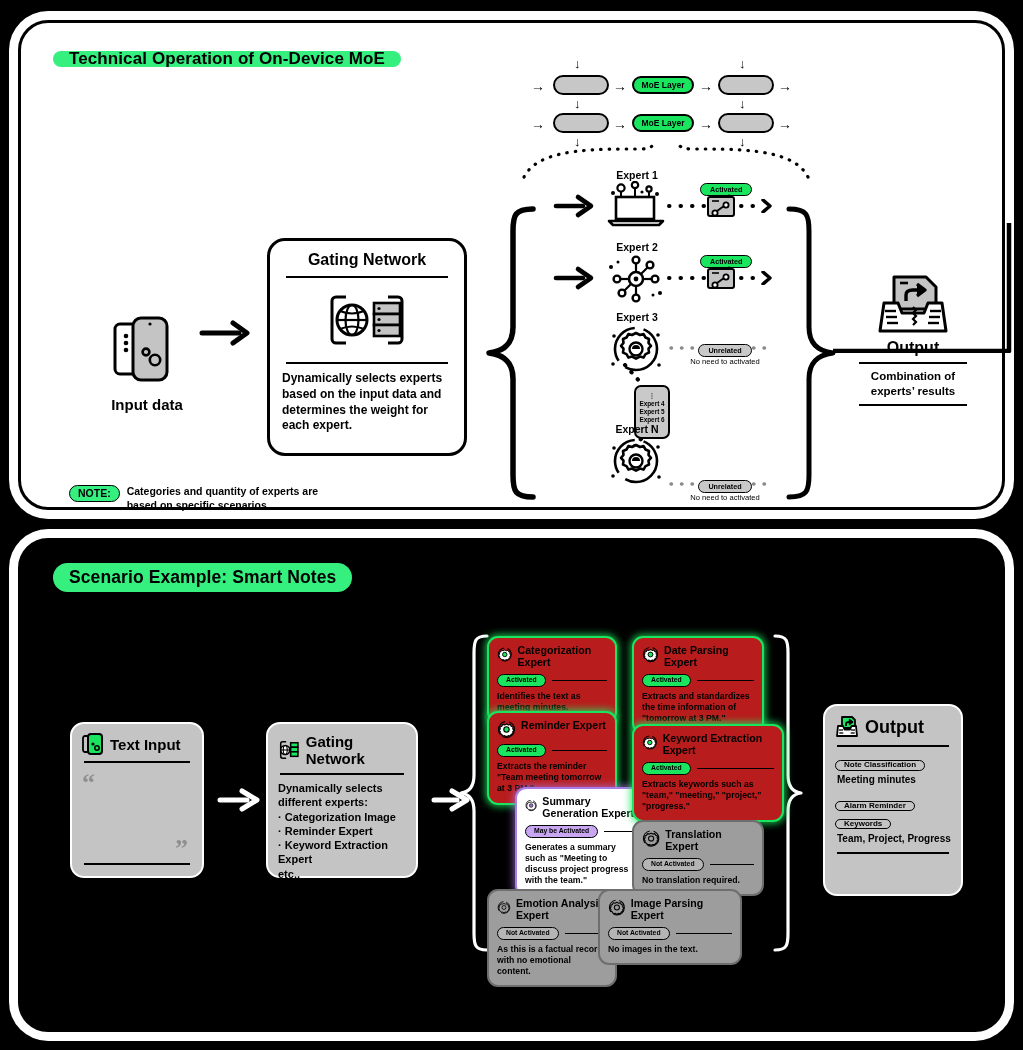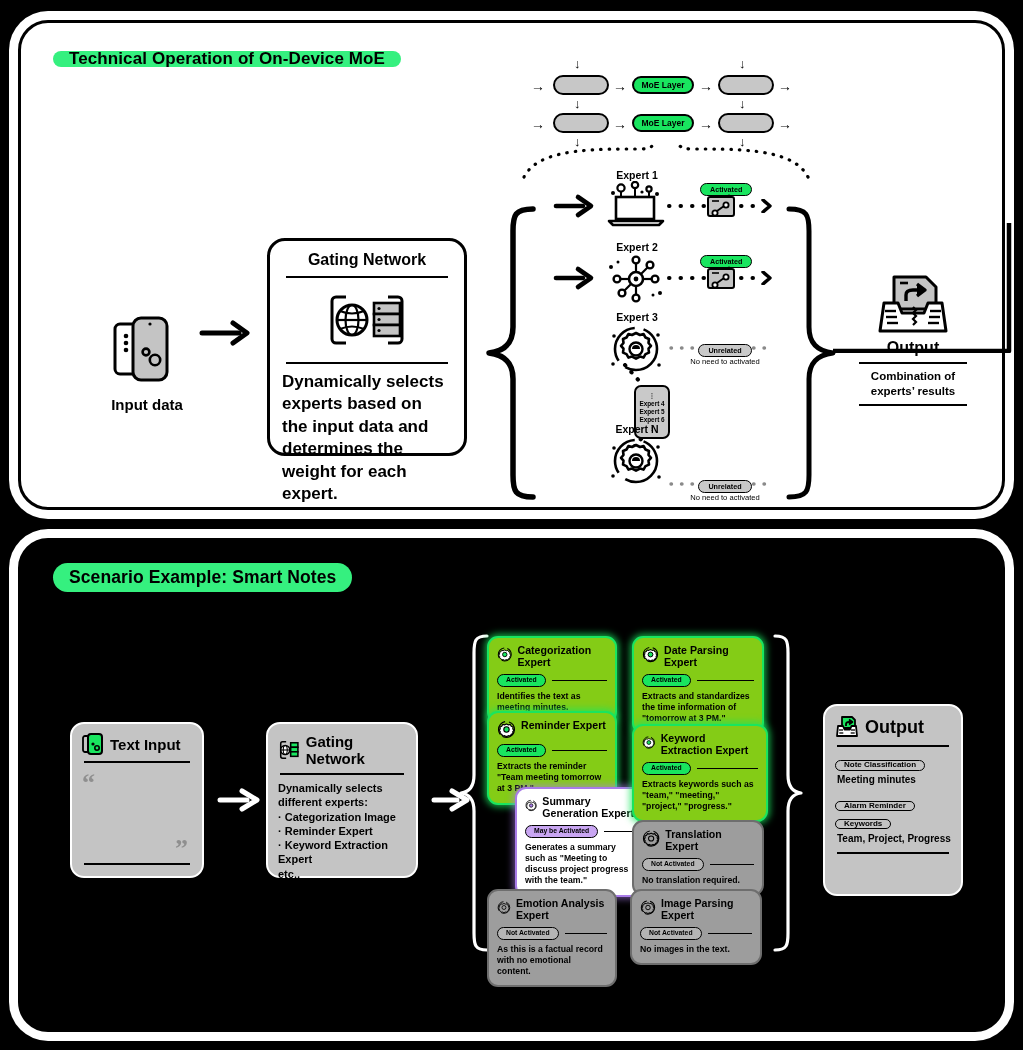--- a/index.html
+++ b/index.html
@@ -79,21 +79,21 @@
 
   
   .gnet {
     position: absolute; left: 246px; top: 215px; width: 200px; height: 218px;
     border: 3px solid #000; border-radius: 18px; background: #fff;
     padding: 10px 12px;
   }
   .gnet-title { text-align: center; font-size: 16px; font-weight: bold; color:#000; }
   .hr { border: 0; border-top: 2px solid #000; margin: 7px 4px; }
   .gnet-icon { height: 70px; display: flex; align-items: center; justify-content: center; }
-  .gnet-body { font-size: 17px; line-height: 1.32; font-weight: 600; color: #000; }
+  .gnet-body { font-size: 12px; line-height: 1.32; font-weight: 600; color: #000; }
 
   
   .expert-row { position: absolute; }
   .expert-name { font-size: 10.5px; font-weight: 600; color: #000; text-align: center; }
   .badge {
     display: inline-flex; align-items: center; justify-content: center;
     border-radius: 999px; border: 1.6px solid #000;
     font-size: 7.2px; font-weight: bold; padding: 2px 9px; line-height: 1;
     white-space: nowrap;
   }
@@ -127,21 +127,21 @@
   .card-title { font-size: 15px; font-weight: bold; }
   .card-rule { border-top: 2.4px solid #000; margin: 6px 2px; }
   .card-body { font-size: 11px; line-height: 1.3; font-weight: 600; }
 
   .quote-mark { font-size: 26px; color: #8f8f8f; font-weight: bold; line-height: .6; font-family: "Liberation Serif", serif;}
 
   
   .ecard {
     position: absolute; border-radius: 11px; padding: 7px 8px 8px;
   }
-  .ecard-green { background: #84cc16; border: 2.5px solid #19e55f; box-shadow: 0 0 7px 2px rgba(25,229,95,.75); }
+  .ecard-green { background: #b91c1c; border: 2.5px solid #19e55f; box-shadow: 0 0 7px 2px rgba(25,229,95,.75); }
   .ecard-purple { background: #ffffff; border: 2.5px solid #a97ce8; box-shadow: 0 0 7px 2px rgba(169,124,232,.6); margin-left: 28px; }
   .ecard-gray { background: #9d9d9d; border: 2.5px solid #6e6e6e; }
   .ecard-hd { display: flex; align-items: flex-start; gap: 5px; }
   .ecard-title { font-size: 10.6px; font-weight: bold; line-height: 1.12; color:#000; }
   .ecard-badgerow { display: flex; align-items: center; gap: 6px; margin: 5px 0 4px 0; }
   .ecard-badgerow .line { flex: 1; border-top: 1.8px solid #000; }
   .ecard-text { font-size: 8.7px; line-height: 1.3; font-weight: 600; color: #000; }
   .b-act { background:#19e55f; color:#000; border:1.5px solid #000; border-radius:999px; font-size:6.8px; font-weight:bold; padding:2px 8px; line-height:1; white-space:nowrap;}
   .b-may { background:#c9a6f2; color:#000; border:1.5px solid #000; border-radius:999px; font-size:6.8px; font-weight:bold; padding:2px 8px; line-height:1; white-space:nowrap;}
   .b-not { background:#b5b5b5; color:#000; border:1.5px solid #000; border-radius:999px; font-size:6.8px; font-weight:bold; padding:2px 8px; line-height:1; white-space:nowrap;}
@@ -416,20 +416,24 @@
           <line x1="56" y1="52" x2="67" y2="52" stroke="#000" stroke-width="2.4"></line>
           <path d="M41 36 l3 3 -3 3 3 3 -3 3 3 3 -3 3" fill="none" stroke="#000" stroke-width="2.2"></path>
         </svg>
       </div>
       <div class="out-title">Output</div>
       <div class="rule" style="margin-top:5px;"></div>
       <div class="out-sub">Combination of experts’ results</div>
       <div class="rule"></div>
     </div>
 
+    <div class="note-row note-top">
+      <span class="note-badge">NOTE:</span>
+      <span class="note-text" style="max-width:215px;">Categories and quantity of experts are based on specific scenarios.</span>
+    </div>
   </div>
 
   <div class="panel panel-bottom">
 
     <div class="title-pill title-bottom">Scenario Example: Smart Notes</div>
 
     <div class="card" style="left:49px; top:181px; width:134px; height:156px;">
       <div class="card-hd">
         <svg width="22" height="22" viewBox="0 0 22 22">
           <rect x="1" y="3" width="7" height="16" rx="2" fill="#c4c4c4" stroke="#000" stroke-width="1.8"></rect>
@@ -561,21 +565,21 @@
         </svg>
         <span class="ecard-title">Date Parsing Expert</span>
       </div>
       <div class="ecard-badgerow">
         <span class="b-act">Activated</span>
         <span class="line"></span>
       </div>
       <div class="ecard-text">Extracts and standardizes the time information of "tomorrow at 3 PM."</div>
     </div>
 
-    <div class="ecard ecard-green" style="left:611px; top:183px; width:136px;">
+    <div class="ecard ecard-green" style="left:611px; top:183px; width:152px;">
       <div class="ecard-hd">
         <svg width="19" height="19" viewBox="0 0 24 24">
           <circle cx="12" cy="12" r="10" fill="none" stroke="#000" stroke-width="1.6" stroke-dasharray="20 5"></circle>
           <path d="M12 5 l2.5 1.2 2.3-.6 1.2 2.2 2.2 1 -.3 2.5 1.5 1.7 -1.5 1.7 .3 2.5 -2.2 1 -1.2 2.2 -2.3-.6 -2.5 1.2 -2.5-1.2 -2.3 .6 -1.2-2.2 -2.2-1 .3-2.5 -1.5-1.7 1.5-1.7 -.3-2.5 2.2-1 1.2-2.2 2.3 .6z" fill="#fff" stroke="#000" stroke-width="1.5" stroke-linejoin="round"></path>
           <circle cx="12" cy="12" r="3.4" fill="#19e55f" stroke="#000" stroke-width="1.4"></circle>
         </svg>
         <span class="ecard-title">Keyword Extraction Expert</span>
       </div>
       <div class="ecard-badgerow">
         <span class="b-act">Activated</span>
@@ -593,21 +597,21 @@
         </svg>
         <span class="ecard-title">Translation Expert</span>
       </div>
       <div class="ecard-badgerow">
         <span class="b-not">Not Activated</span>
         <span class="line"></span>
       </div>
       <div class="ecard-text">No translation required.</div>
     </div>
 
-    <div class="ecard ecard-gray" style="left:609px; top:348px; width:132px;">
+    <div class="ecard ecard-gray" style="left:577px; top:348px; width:144px;">
       <div class="ecard-hd">
         <svg width="19" height="19" viewBox="0 0 24 24">
           <circle cx="12" cy="12" r="10" fill="none" stroke="#000" stroke-width="1.6" stroke-dasharray="20 5"></circle>
           <path d="M12 5 l2.5 1.2 2.3-.6 1.2 2.2 2.2 1 -.3 2.5 1.5 1.7 -1.5 1.7 .3 2.5 -2.2 1 -1.2 2.2 -2.3-.6 -2.5 1.2 -2.5-1.2 -2.3 .6 -1.2-2.2 -2.2-1 .3-2.5 -1.5-1.7 1.5-1.7 -.3-2.5 2.2-1 1.2-2.2 2.3 .6z" fill="#9d9d9d" stroke="#000" stroke-width="1.5" stroke-linejoin="round"></path>
           <circle cx="12" cy="12" r="3.4" fill="#9d9d9d" stroke="#000" stroke-width="1.4"></circle>
         </svg>
         <span class="ecard-title">Image Parsing Expert</span>
       </div>
       <div class="ecard-badgerow">
         <span class="b-not">Not Activated</span>

